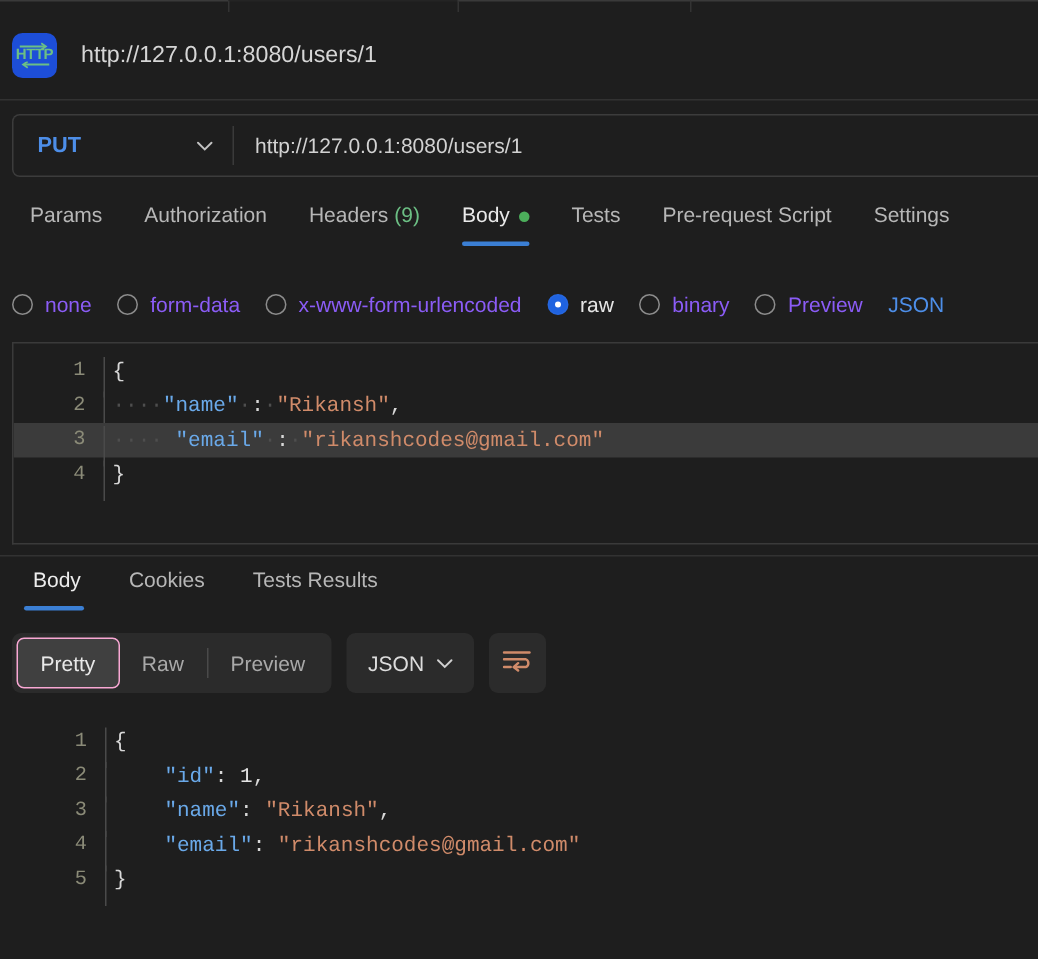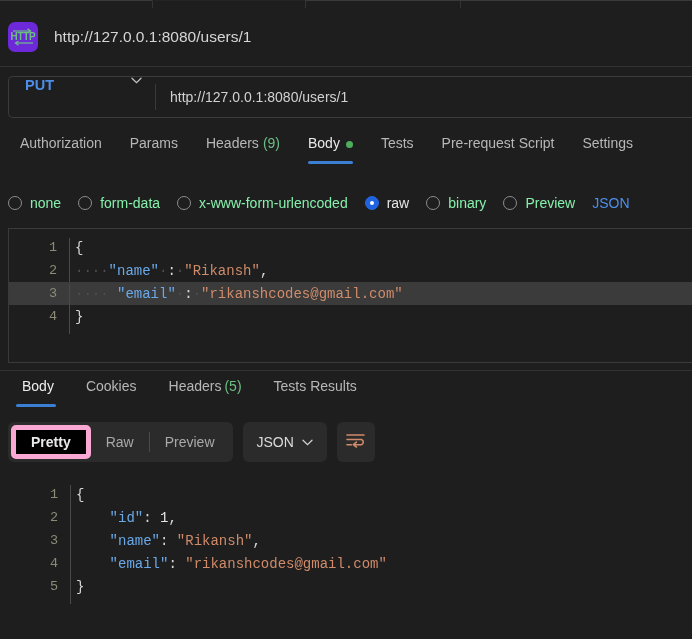--- a/index.html
+++ b/index.html
@@ -25,21 +25,21 @@
   .tabstrip-seg.d { width: 232px; border-left: 1px solid #333; }
 
   
   .title-row {
     position: absolute; left: 0; top: 8px; width: 692px; height: 58px;
     display: flex; align-items: center;
     padding-left: 8px;
   }
   .http-icon {
     width: 30px; height: 30px; border-radius: 7px;
-    background: #6d28d9;
+    background: #1d4ed8;
     display: flex; flex-direction: column;
     align-items: center; justify-content: center;
     flex: none;
     position: relative;
   }
   .http-icon .ht-txt {
     font-family: "Liberation Sans", sans-serif;
     font-size: 10px; font-weight: 700; color: #6cbf84;
     letter-spacing: -0.3px; line-height: 10px;
   }
@@ -61,21 +61,21 @@
   
   .urlbar {
     position: absolute; left: 8px; top: 76px; width: 684px; height: 42px;
     border: 1px solid #3c3c3c; border-right: none;
     border-radius: 5px 0 0 5px;
     background: #1e1e1e;
     display: flex; align-items: center;
   }
   .method-box {
     width: 146px; height: 100%;
-    display: flex; justify-content: space-between;
+    display: flex; align-items: center; justify-content: space-between;
     padding: 0 13px 0 16px;
     flex: none;
   }
   .method-label {
     color: #4d8ee8; font-size: 14.5px; font-weight: 600;
   }
   .chev { width: 11px; height: 7px; position: relative; flex: none; }
   .chev svg { display: block; }
   .method-sep { width: 1px; height: 26px; background: #3a3a3a; flex: none; }
   .url-input {
@@ -132,21 +132,21 @@
     position: relative;
   }
   .radio-item.selected .radio-ring {
     border-color: #2667e0; background: #1f63e0;
   }
   .radio-item.selected .radio-ring::after {
     content: ""; position: absolute;
     left: 4px; top: 4px; width: 4px; height: 4px;
     border-radius: 50%; background: #ffffff;
   }
-  .radio-label { color: #86efac; font-size: 14px; }
+  .radio-label { color: #8b5cf6; font-size: 14px; }
   .radio-item.selected .radio-label { color: #e6e6e6; }
   .json-chip {
     color: #4d8ee8; font-size: 14px; white-space: nowrap;
   }
 
   
   .editor {
     position: absolute; left: 8px; top: 228px; width: 692px; height: 135px;
     border: 1px solid #3a3a3a; border-right: none;
     background: #1e1e1e;
@@ -208,23 +208,22 @@
     height: 40px; background: #2b2b2b; border-radius: 6px;
     display: flex; align-items: center; padding: 0 3px;
   }
   .seg-btn {
     height: 34px; padding: 0 15px;
     display: flex; align-items: center; justify-content: center;
     color: #a9a9a9; font-size: 14px; border-radius: 5px;
     white-space: nowrap;
   }
   .seg-btn.active {
-    color: #e9e9e9; background: #000000;
-    border: 5px solid #f9a8d4;
-    font-weight: bold;
+    color: #e9e9e9; background: #404040;
+    border: 1px solid #f9a8d4;
   }
   .seg-sep { width: 1px; height: 20px; background: #4a4a4a; }
   .fmt-select {
     height: 40px; margin-left: 10px;
     background: #2b2b2b; border-radius: 6px;
     display: flex; align-items: center; gap: 8px;
     padding: 0 14px;
     color: #dcdcdc; font-size: 14px;
   }
   .wrap-btn {
@@ -276,24 +275,24 @@
         <path d="M1 1.2 L5.5 5.6 L10 1.2" stroke="#c2c2c2" stroke-width="1.3" fill="none" stroke-linecap="round"></path>
       </svg>
     </span>
   </div>
   <div class="method-sep"></div>
   <div class="url-input">http://127.0.0.1:8080/users/1</div>
 </div>
 
 <div class="req-tabs">
     <div class="req-tab">
+      <span>Params</span>
+    </div>
+    <div class="req-tab">
       <span>Authorization</span>
-    </div>
-    <div class="req-tab">
-      <span>Params</span>
     </div>
     <div class="req-tab">
       <span>Headers</span>
       <span class="cnt">(9)</span>
     </div>
     <div class="req-tab active">
       <span>Body</span>
       <span class="dot-green"></span>
     </div>
     <div class="req-tab">
@@ -342,21 +341,20 @@
       <div class="code-line hl"><div class="gutter">3</div><div class="code-text"><span class="indent-guide"></span><span class="tok-ws">····</span><span class="tok-key"> "email"</span><span class="tok-ws">·</span><span class="tok-punct">:</span><span class="tok-ws">·</span><span class="tok-str">"rikanshcodes@gmail.com"</span></div></div>
       <div class="code-line"><div class="gutter">4</div><div class="code-text"><span class="indent-guide"></span><span class="tok-punct">}</span></div></div>
     </div>
 </div>
 
 <div class="divider" style="top:370px"></div>
 
 <div class="resp-tabs">
     <div class="resp-tab active"><span>Body</span></div>
     <div class="resp-tab"><span>Cookies</span></div>
-    <div class="resp-tab"><span>Headers</span><span class="cnt">(5)</span></div>
     <div class="resp-tab"><span>Tests Results</span></div>
   </div>
 
 <div class="resp-toolbar">
   <div class="seg-group">
       <div class="seg-btn active">Pretty</div>
       <div class="seg-btn">Raw</div>
       <div class="seg-sep"></div>
       <div class="seg-btn">Preview</div>
     </div>

